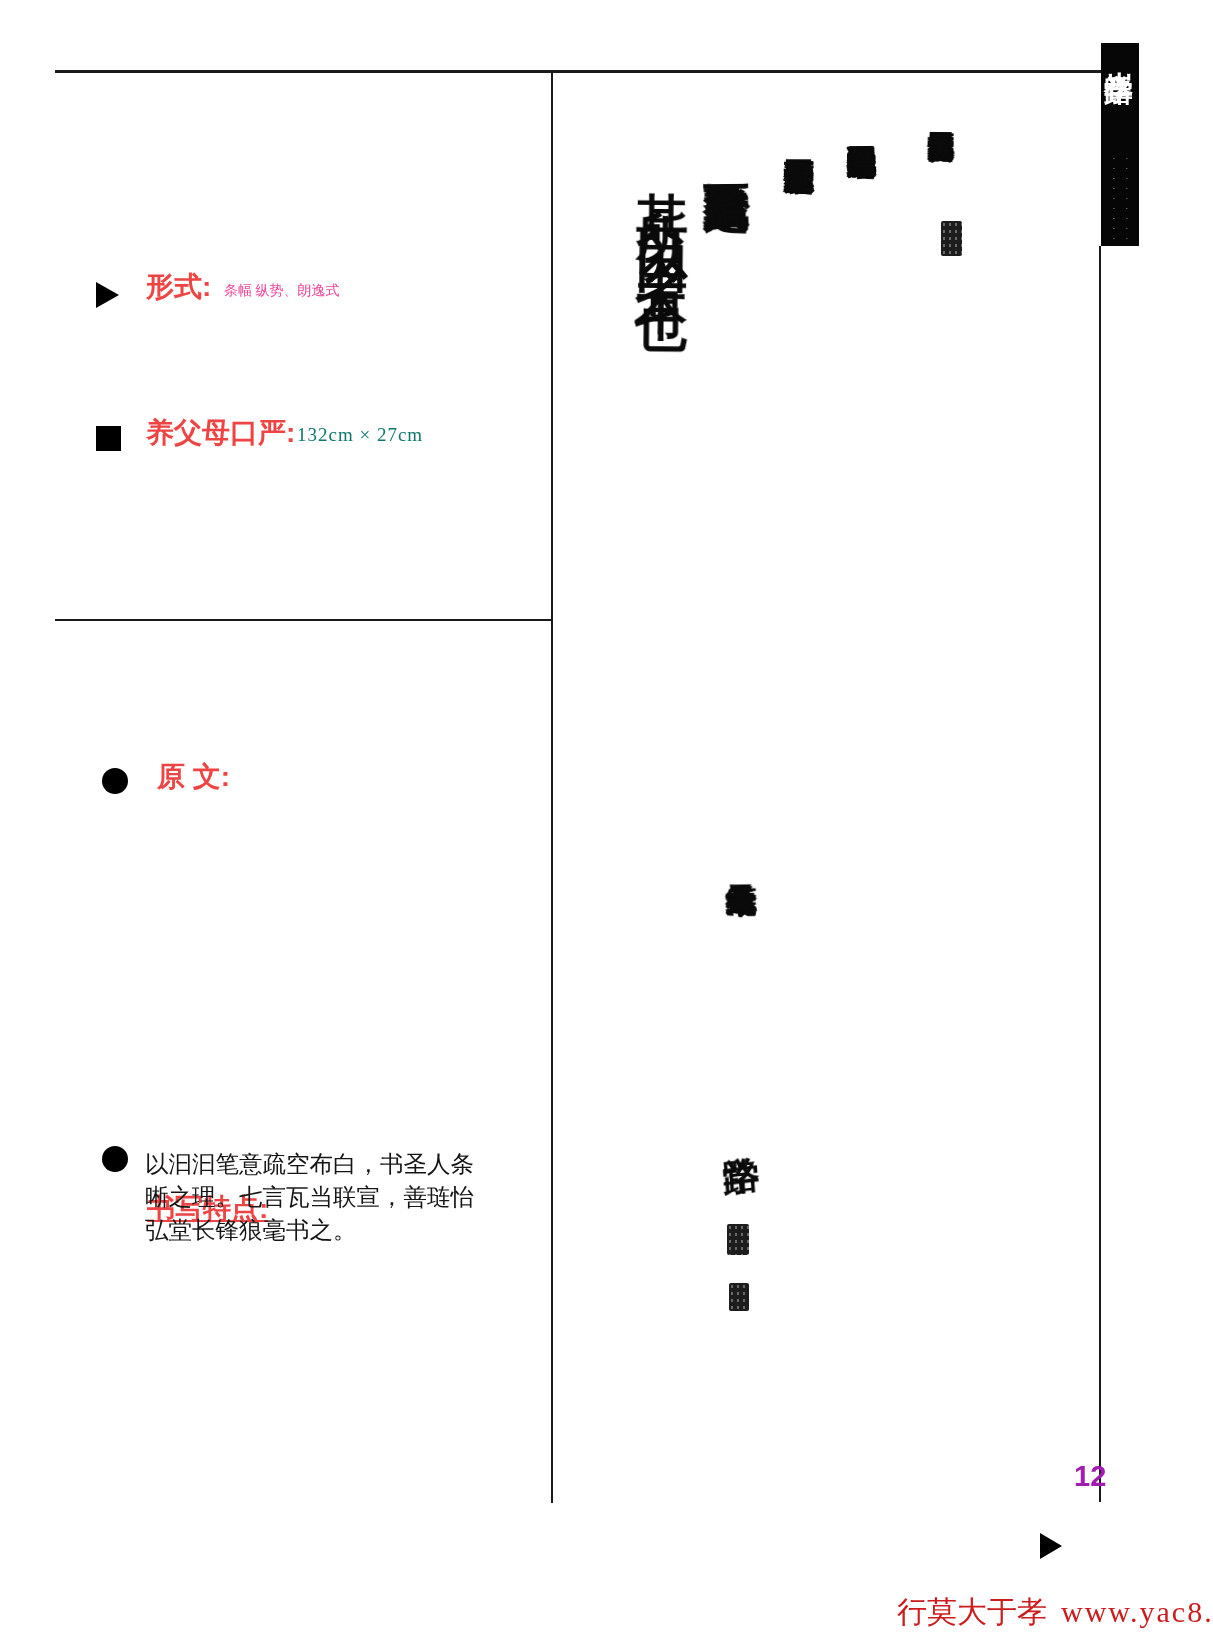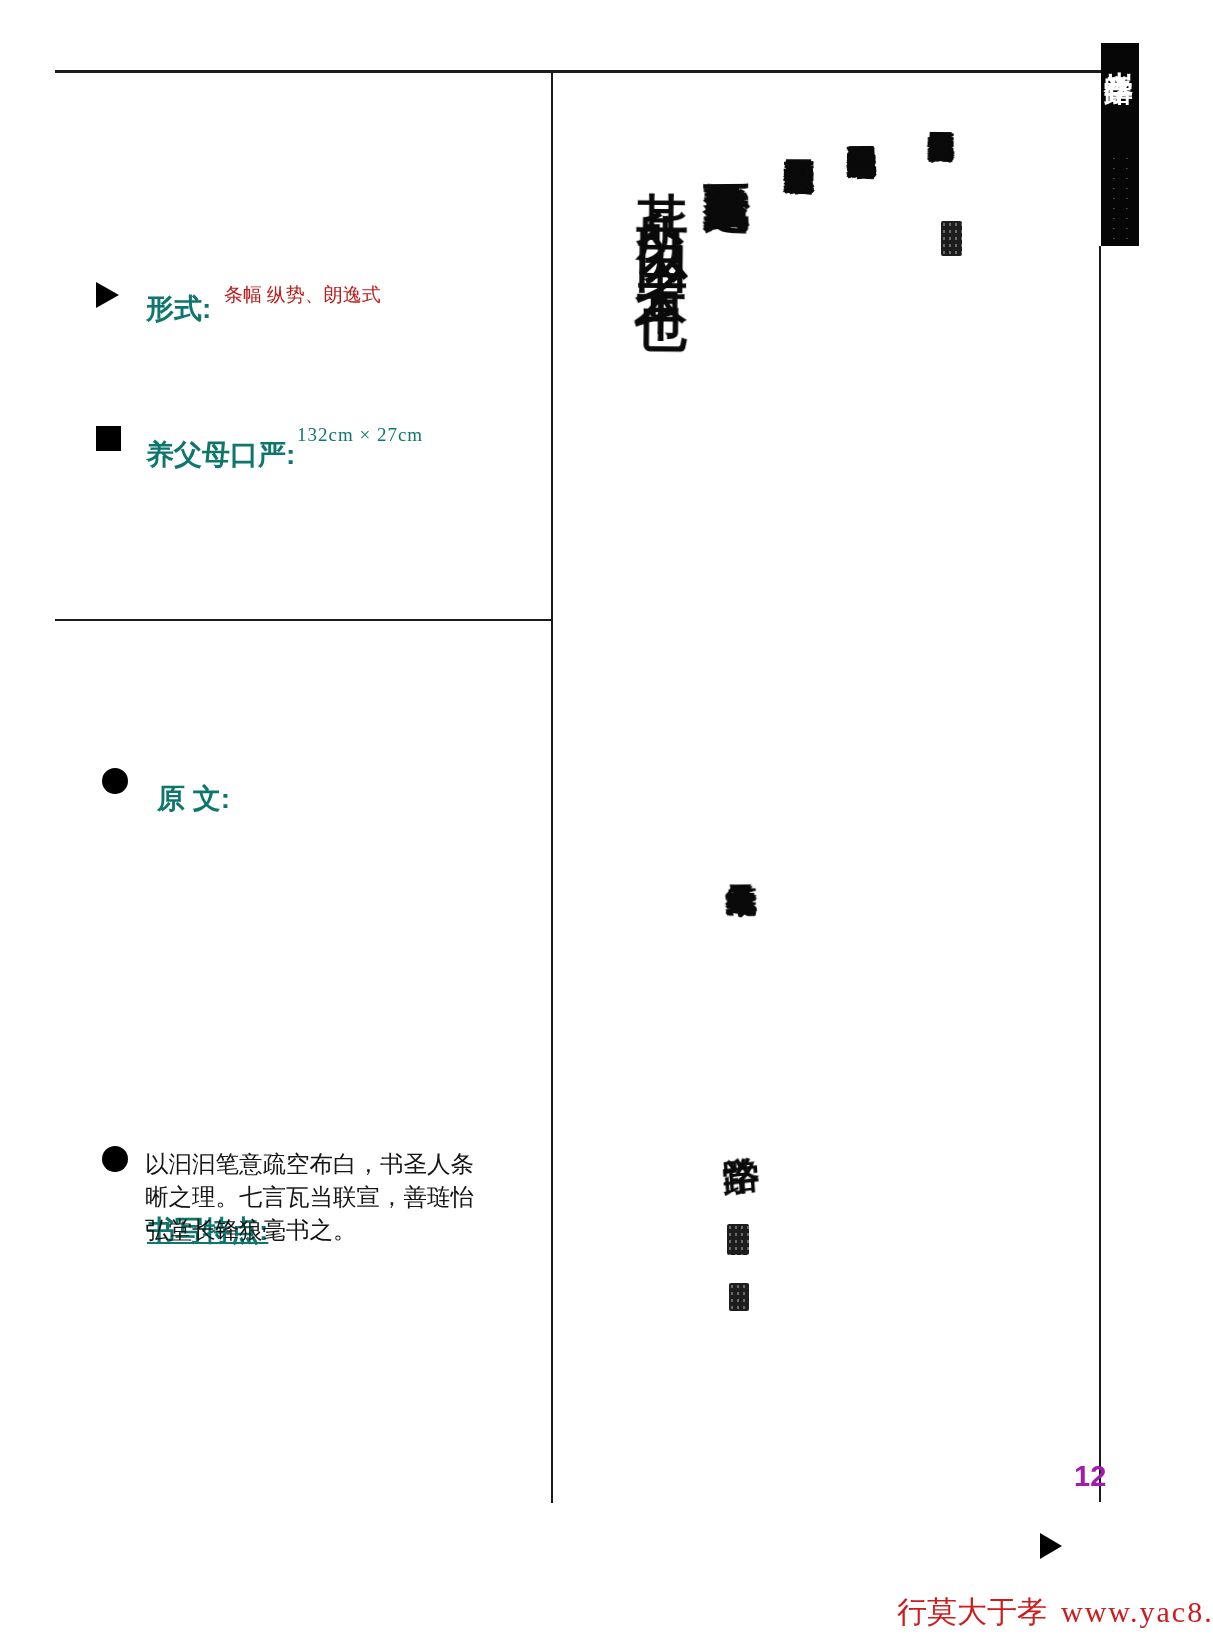--- a/index.html
+++ b/index.html
@@ -25,23 +25,23 @@
   .bar-labels span{display:inline-block;margin:0 1px;}
 
   
   .tri-bullet{position:absolute;left:96px;top:282px;width:0;height:0;
               border-top:13px solid transparent;border-bottom:13px solid transparent;border-left:23px solid #000;}
   .sq-bullet{position:absolute;left:96px;top:426px;width:25px;height:25px;background:#000;}
   .dot-bullet{position:absolute;width:26px;height:26px;border-radius:50%;background:#000;}
   .dot-orig{left:102px;top:768px;} .dot-feat{left:102px;top:1146px;}
 
   
-  .lbl{position:absolute;font-family:"Liberation Sans",sans-serif;font-weight:600;color:#0f766e;margin-top:22px;}
+  .lbl{position:absolute;font-family:"Liberation Sans",sans-serif;font-weight:600;color:#ef4444;}
   .format-label{left:146px;top:268px;font-size:28px;}
-  .format-value{position:absolute;left:224px;top:282px;font-size:19px;color:#b91c1c;}
+  .format-value{position:absolute;left:224px;top:282px;font-size:14px;color:#ec4899;}
   .size-label{left:146px;top:414px;font-size:28px;}
   .size-value{position:absolute;left:297px;top:424px;font-size:19px;color:#0f766e;letter-spacing:1px;}
   .orig-label{left:157px;top:758px;font-size:28px;}
   .feat-label{left:147px;top:1190px;font-size:28px;text-decoration:underline;}
   .body-text{position:absolute;white-space:pre-line;color:#151515;}
   .orig-body{left:145px;top:803px;width:340px;font-size:20.5px;line-height:28px;}
   .feat-body{left:145px;top:1148px;width:340px;font-size:23.5px;line-height:33px;}
 
   
   .art{position:absolute;writing-mode:vertical-rl;text-orientation:upright;font-weight:bold;

